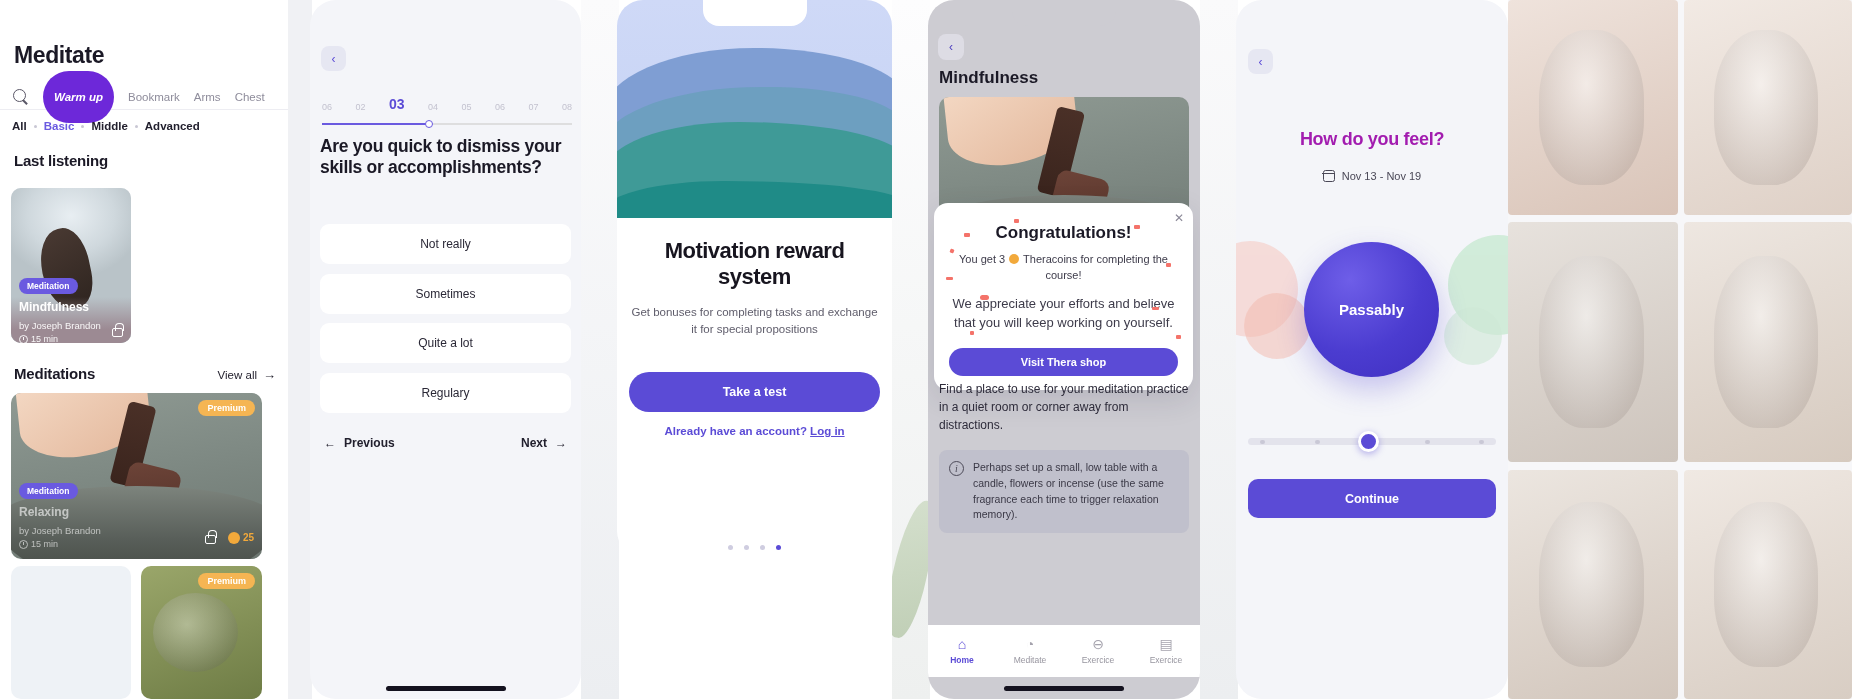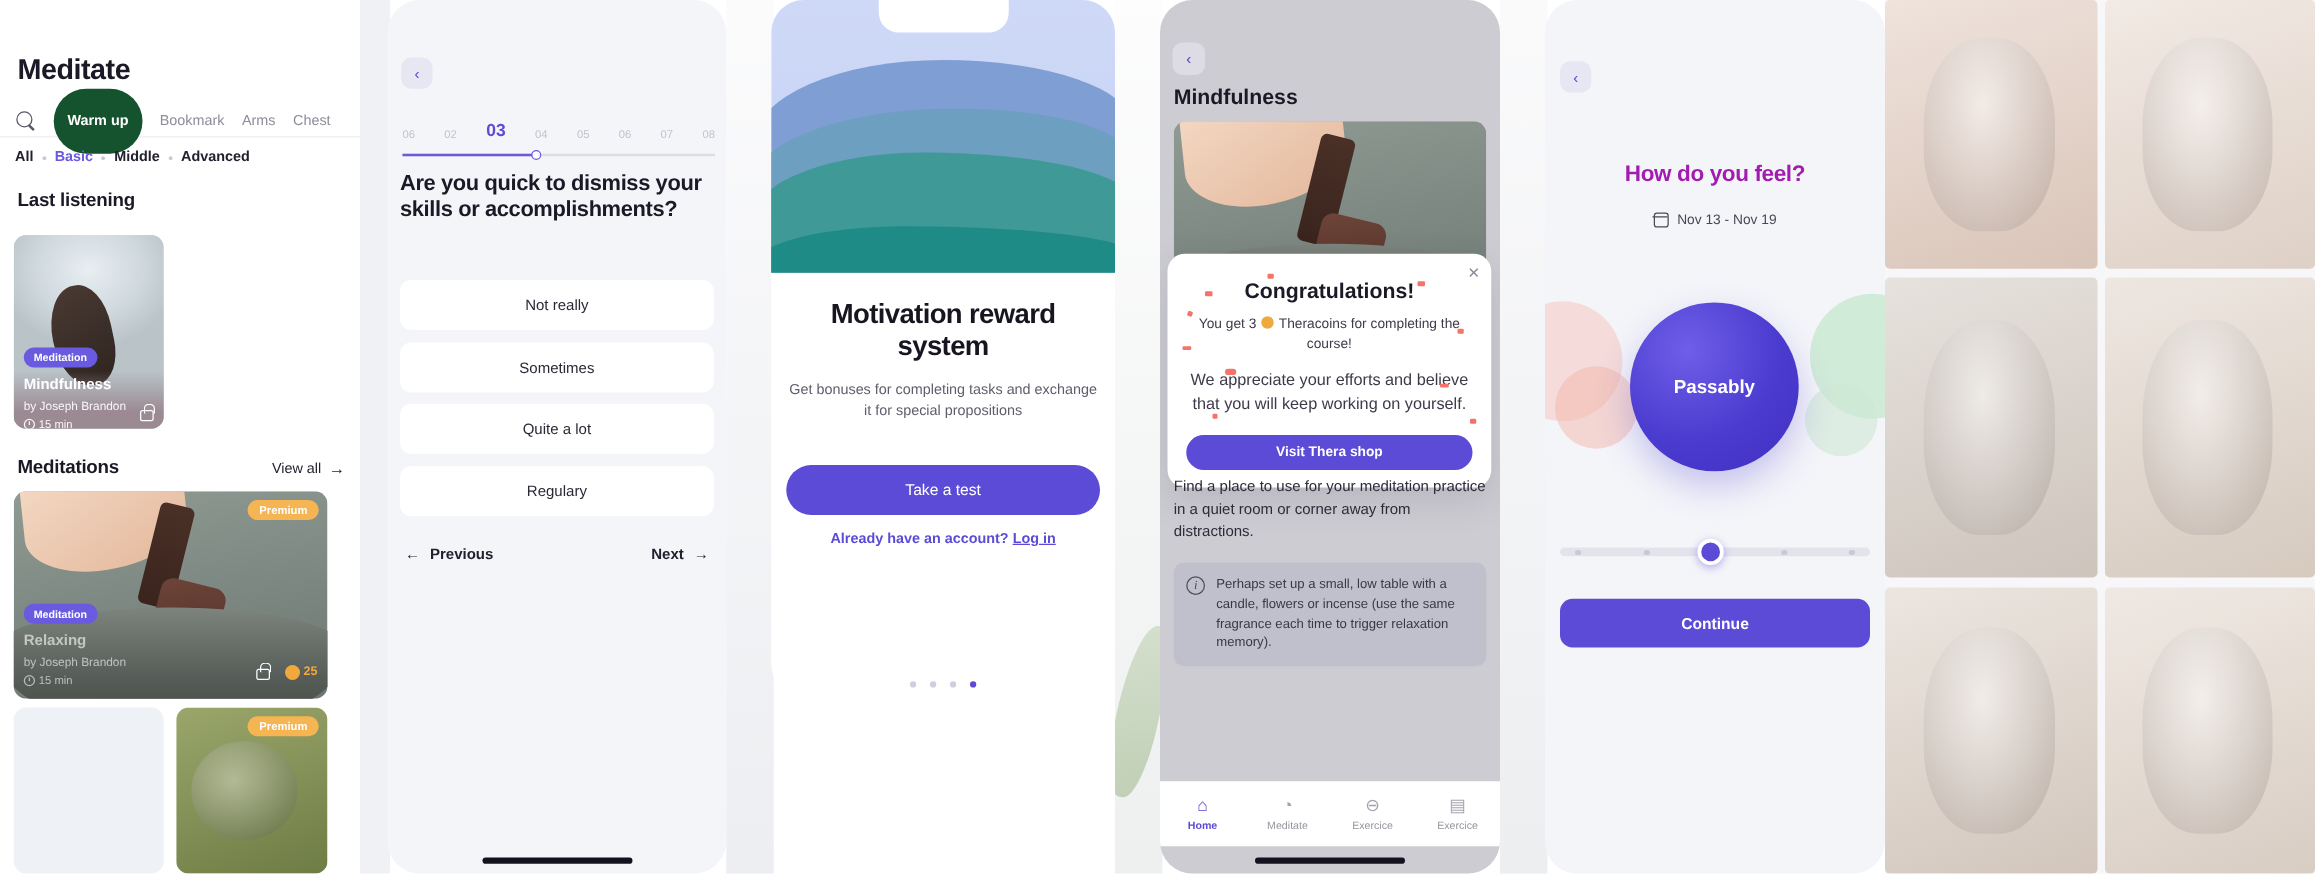--- a/index.html
+++ b/index.html
@@ -44,22 +44,22 @@
   }
   #p1 .mag::before {
     content:""; position:absolute; left:1px; top:1px; width:11px; height:11px;
     border:1.6px solid #5a5767; border-radius: 50%;
   }
   #p1 .mag::after {
     content:""; position:absolute; left:11px; top:11px; width:6px; height:1.6px;
     background:#5a5767; transform: rotate(45deg); transform-origin: left center;
   }
   #p1 .pill {
-    background:#14532d; color:#fff; font-size:11.5px; font-weight:700;
-    border-radius: 999px; padding: 20px 11px; white-space: nowrap;
+    background:#6d28d9; color:#fff; font-size:11.5px; font-weight:700;
+    border-radius: 999px; padding: 20px 11px; white-space: nowrap; font-style: italic;
   }
   #p1 .tab { font-size:11.5px; color:#8e8c9b; white-space: nowrap; }
   #p1 .levels {
     position:absolute; left: 12px; top: 120px;
     display:flex; align-items:center; gap:7px; font-size:11.5px; font-weight:600;
   }
   #p1 .levels .lv { color:#22202e; }
   #p1 .levels .lv.active { color:#6a5ae0; }
   #p1 .levels .dot { width:3px; height:3px; border-radius:50%; background:#c9c7d4; }
   #p1 .sect {
@@ -215,21 +215,21 @@
     position:absolute; left: 22px; top: 238px; width: 231px; text-align:center;
     font-size: 22px; font-weight: 700; color:#17151f; line-height:1.2; letter-spacing:-0.5px;
   }
   #p3 .sub {
     position:absolute; left: 14px; top: 304px; width: 247px; text-align:center;
     font-size: 11.5px; color:#5f5d6b; line-height:1.45;
   }
   #p3 .cta {
     position:absolute; left: 12px; top: 372px; width: 251px; height: 40px;
     background:#5b4bd6; border-radius: 999px; color:#fff;
-    font-size: 12.5px; font-weight: 400;
+    font-size: 12.5px; font-weight: 700;
     display:flex; align-items:center; justify-content:center;text-align:right;
   }
   #p3 .login {
     position:absolute; left: 14px; top: 425px; width: 247px; text-align:center;
     font-size: 11.5px; font-weight:600; color:#5b4bd6;
   }
   #p3 .login u { text-decoration: underline; }
   #p3 .dots {
     position:absolute; left: 0; top: 545px; width: 275px;
     display:flex; align-items:center; justify-content:center; gap:11px;

